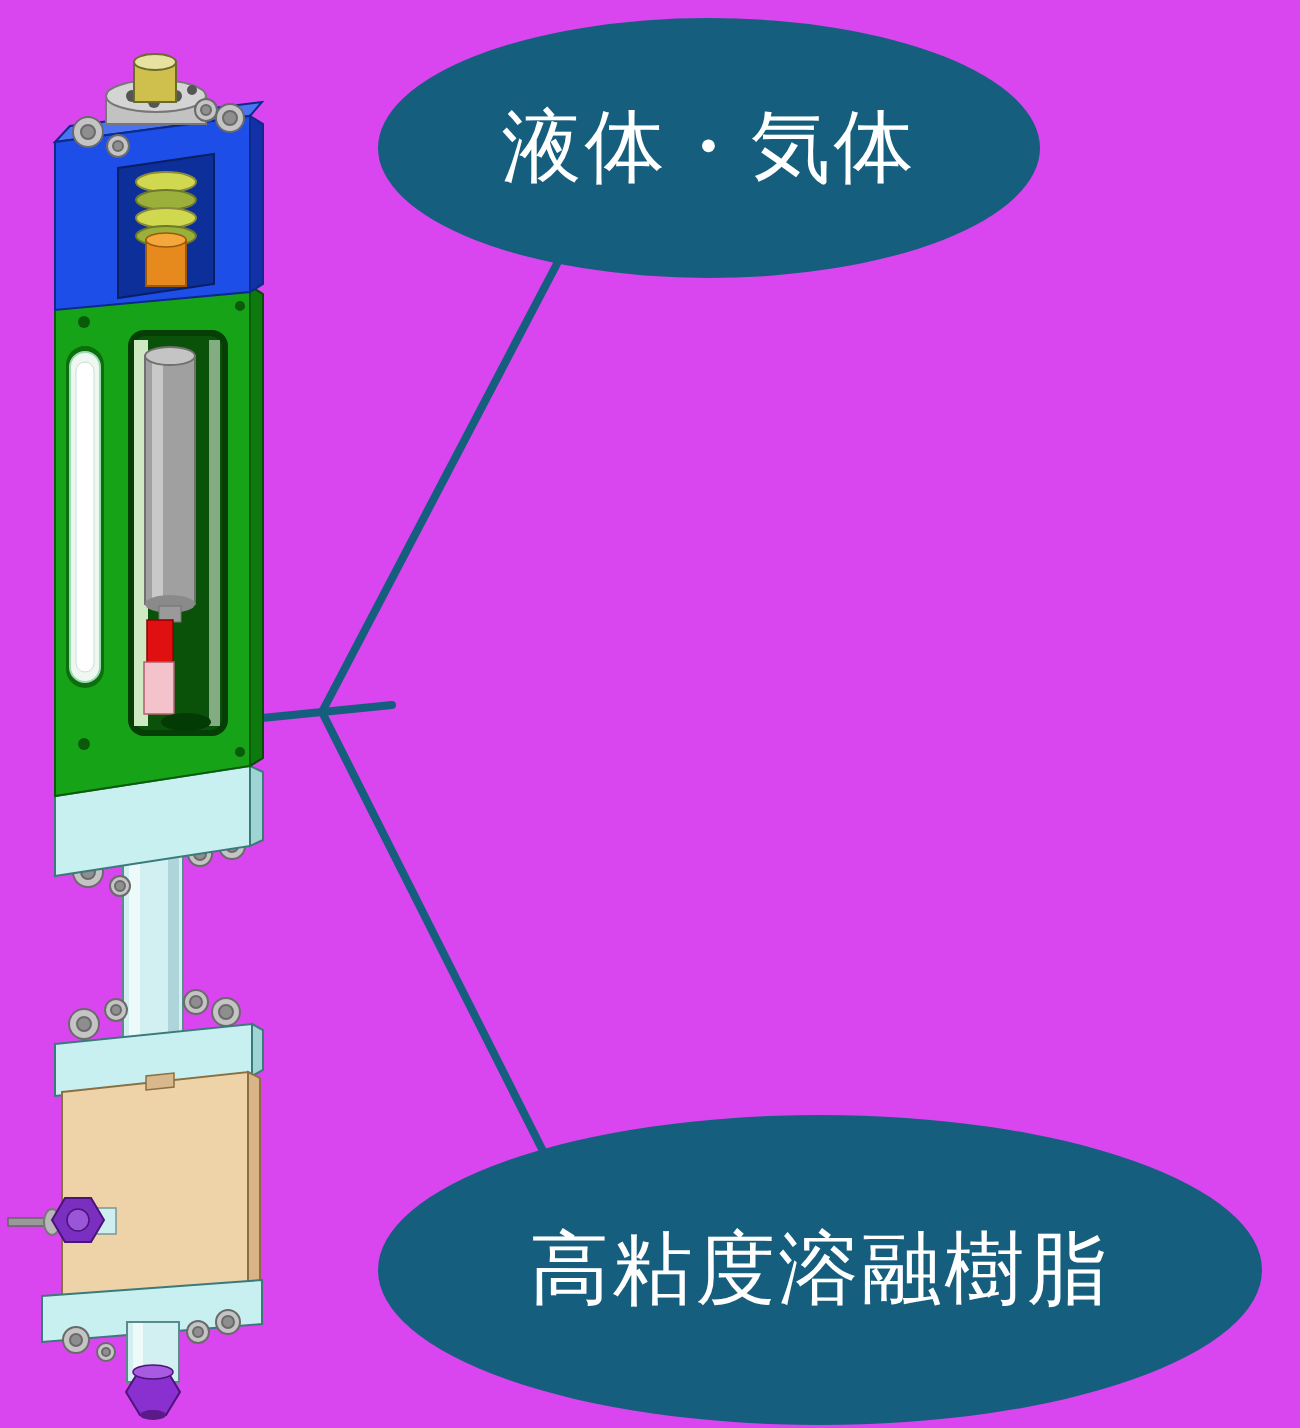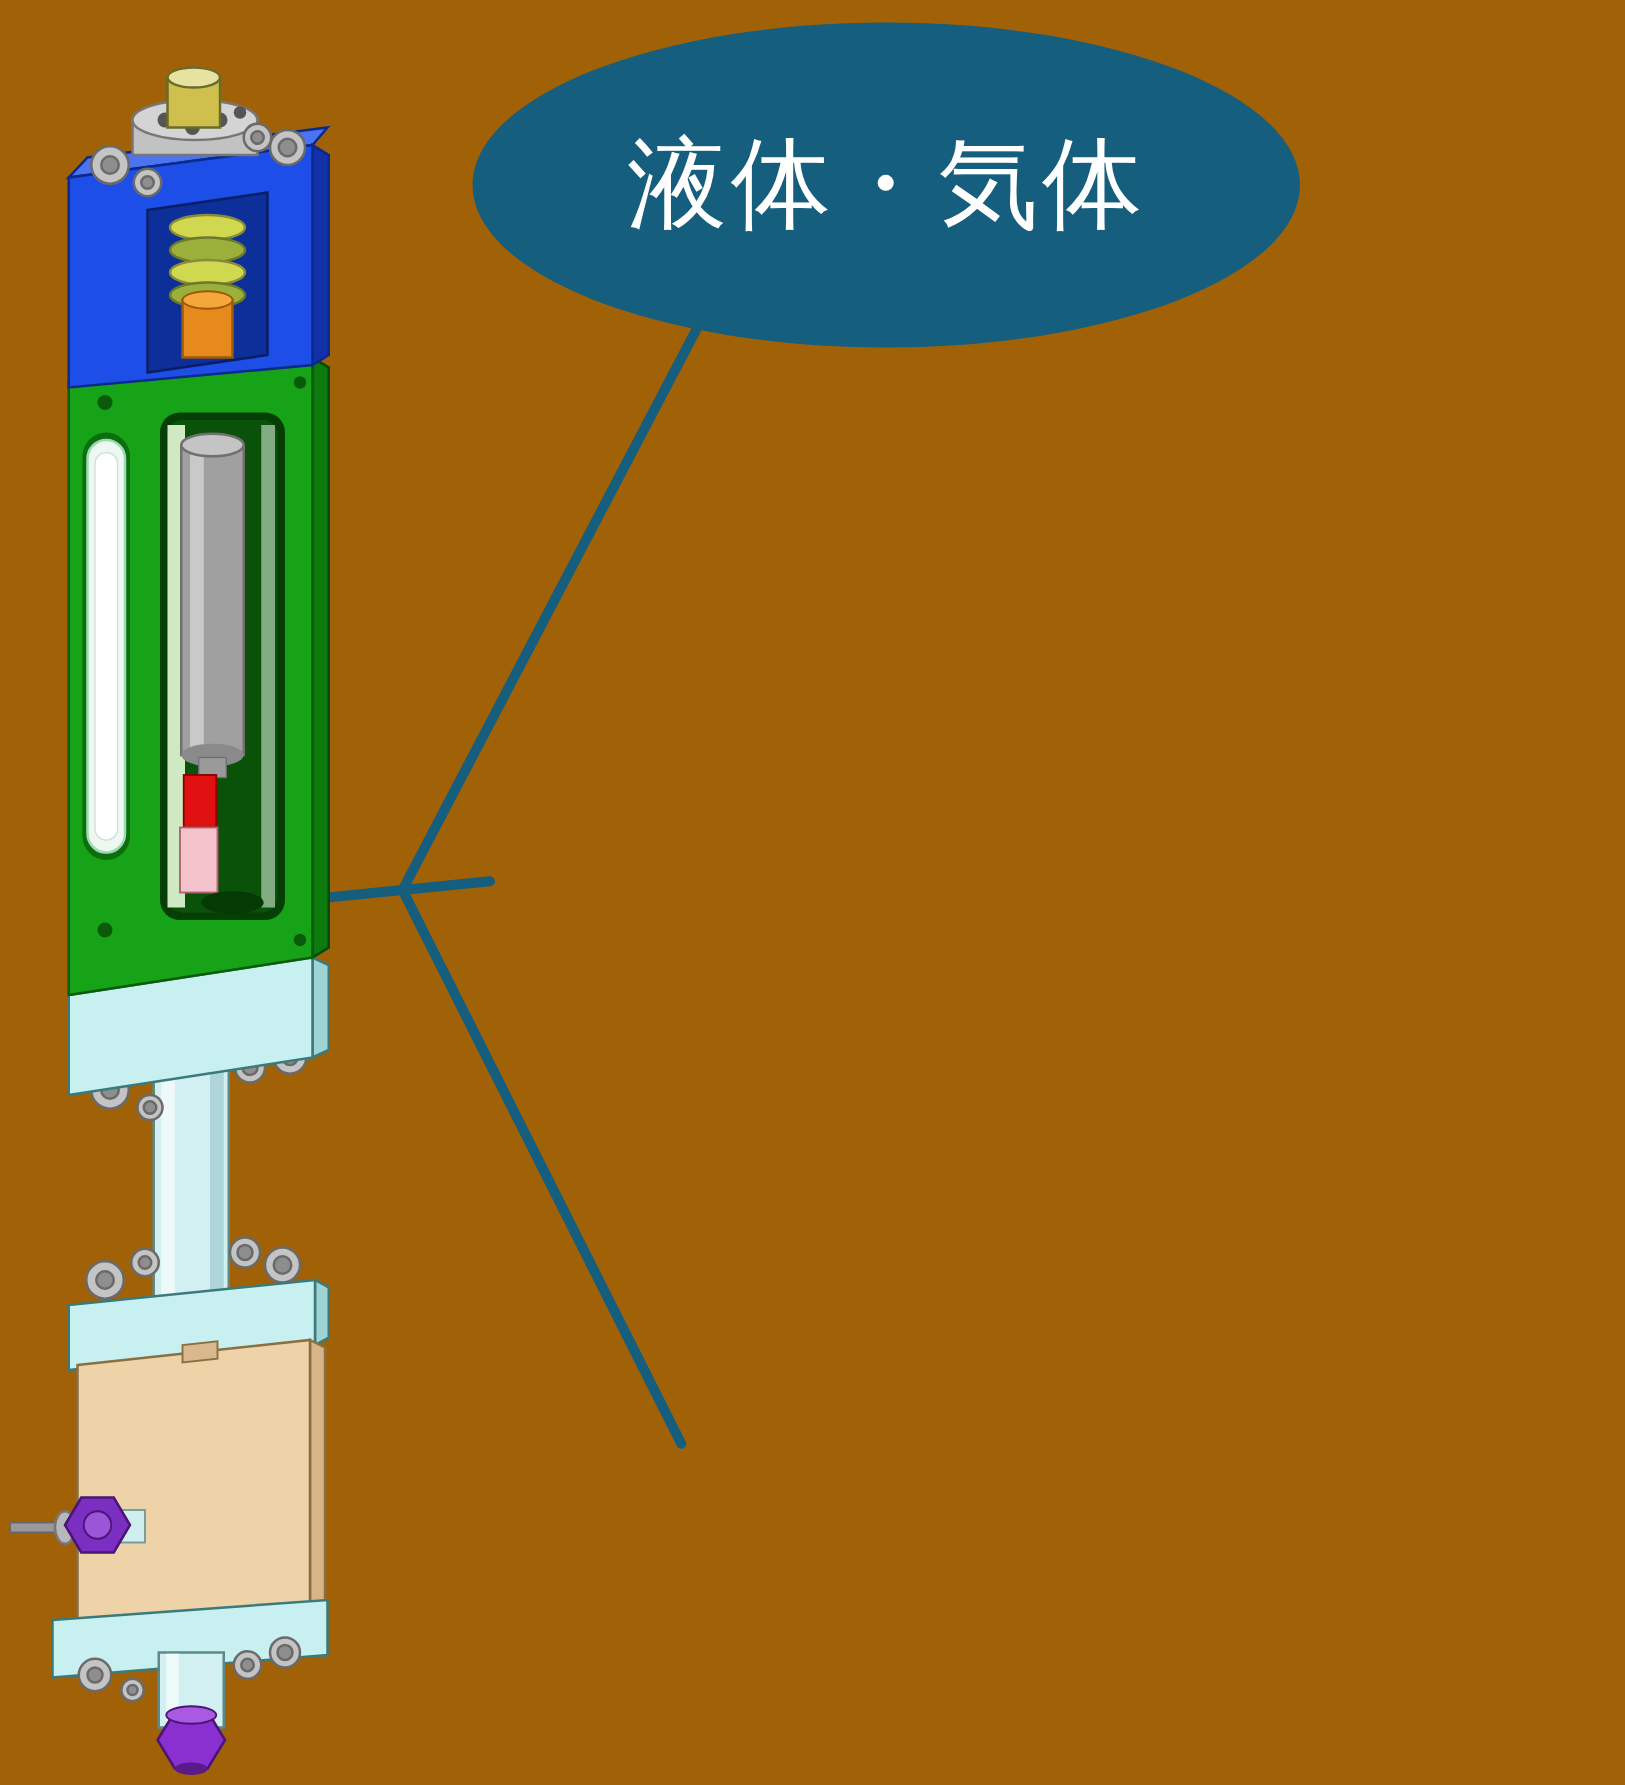--- a/index.html
+++ b/index.html
@@ -1,19 +1,19 @@
 <!DOCTYPE html>
 <html><head>
 <meta charset="utf-8">
 <style>
   html,body{margin:0;padding:0;background:#ffffff;}
   .canvas{
     position:relative;
     width:1300px;height:1428px;
-    background:#a16207;
+    background:#d946ef;
     font-family:"Liberation Sans",sans-serif;
     overflow:hidden;
   }
   .scene{position:absolute;left:0;top:0;width:1300px;height:1428px;}
   .callout{
     position:absolute;
     background:#165E7D;
     border-radius:50%;
     display:flex;align-items:center;justify-content:center;
     color:#ffffff;
@@ -197,14 +197,17 @@
       <ellipse cx="153" cy="1415" rx="13" ry="5" fill="#5A1A88"></ellipse>
     </g>
 
   </svg>
 
   <div class="callout callout-top">
     <span>液体・気体</span>
   </div>
 
 
+  <div class="callout callout-bottom">
+    <span>高粘度溶融樹脂</span>
+  </div>
 
 </div>
 
 </body></html>

